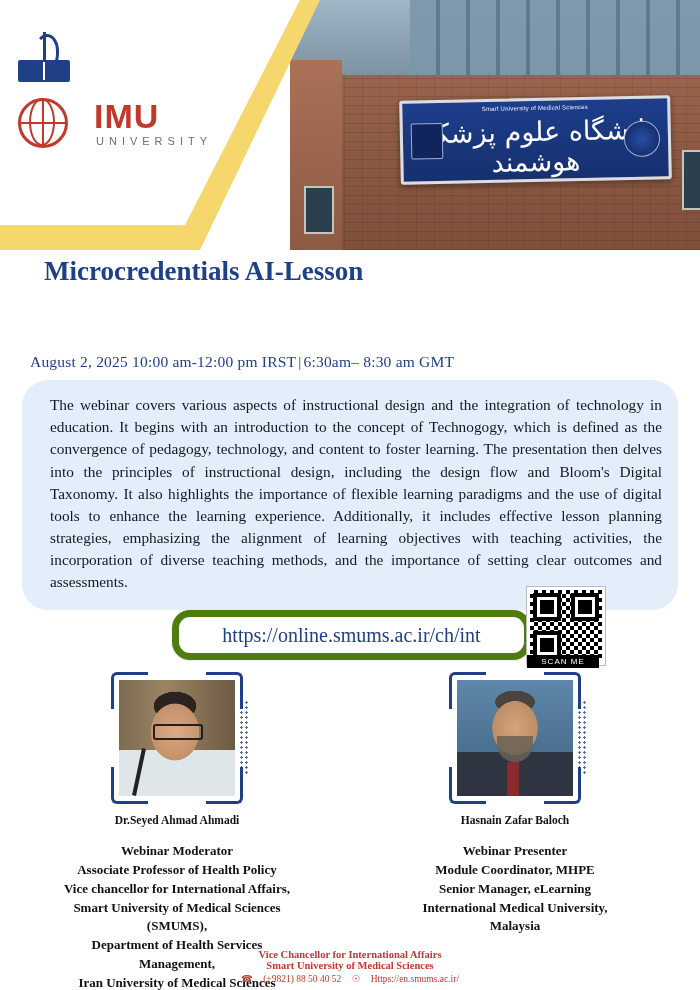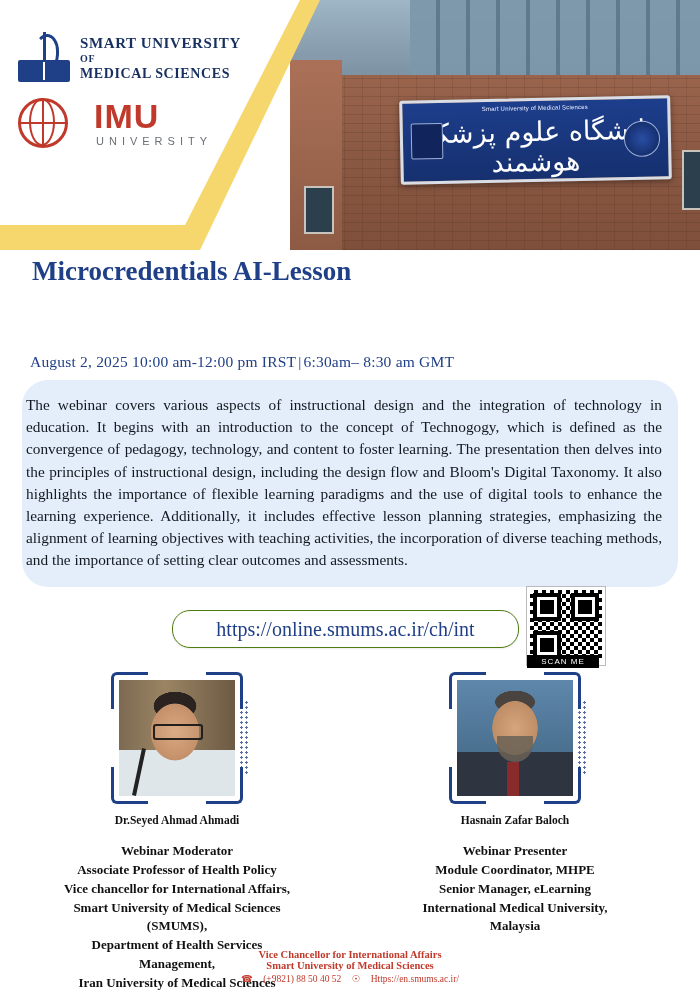--- a/index.html
+++ b/index.html
@@ -234,21 +234,21 @@
     color: #6b6f75;
     letter-spacing: 5px;
     margin-top: 3px;
     margin-left: 2px;
   }
 
   
   .title {
     position: absolute;
     top: 252px;
-    left: 32px;
+    left: 44px;
     width: 430px;
     font-family: "Liberation Serif", serif;
     font-weight: bold;
     font-size: 27px;
     color: #1f3f87;
     line-height: 1.45;
   }
   .title .t2 { margin-left: 18px; }
 
   .datetime {
@@ -261,40 +261,40 @@
     letter-spacing: .2px;
   }
   .datetime .bar { color: #1f3f87; padding: 0 2px; }
 
   
   .abstract {
     position: absolute;
     top: 380px;
     left: 22px;
     width: 656px;
-    padding: 14px 16px 16px 4px;
+    padding: 14px 16px 16px 28px;
     box-sizing: border-box;
     background: #e4eefb;
     border-radius: 26px;
     font-size: 15.3px;
     line-height: 1.45;
     color: #12181f;
     text-align: justify;
     font-family: "Liberation Serif", serif;
   }
 
   
   .link-pill {
     position: absolute;
     top: 610px;
     left: 172px;
     width: 345px;
     height: 36px;
     background: #ffffff;
-    border: 1px solid #4d7c0f;
+    border: 7px solid #4d7c0f;
     border-radius: 18px;
     display: flex;
     align-items: center;
     justify-content: center;
     font-size: 20px;
     color: #1f3f87;
     font-family: "Liberation Serif", serif;
     box-shadow: 0 1px 2px rgba(0,0,0,.08);
   }
   .qr {
@@ -482,25 +482,20 @@
 
   <div class="yellow-wedge"></div>
   <div class="white-wedge"></div>
 
   <div class="logo-smums">
     <div class="mark">
       <div class="snake"></div>
       <div class="rod"></div>
       <div class="book"></div>
     </div>
-    <div class="txt">
-      <div class="l1">SMART UNIVERSITY</div>
-      <div class="l2">OF</div>
-      <div class="l3">MEDICAL SCIENCES</div>
-    </div>
   </div>
 
   <div class="logo-imu">
     <div class="globe">
         <span class="ell"></span>
       </div>
     <div class="imu-text">
       <div class="imu-main">IMU</div>
       <div class="imu-sub">UNIVERSITY</div>
     </div>

